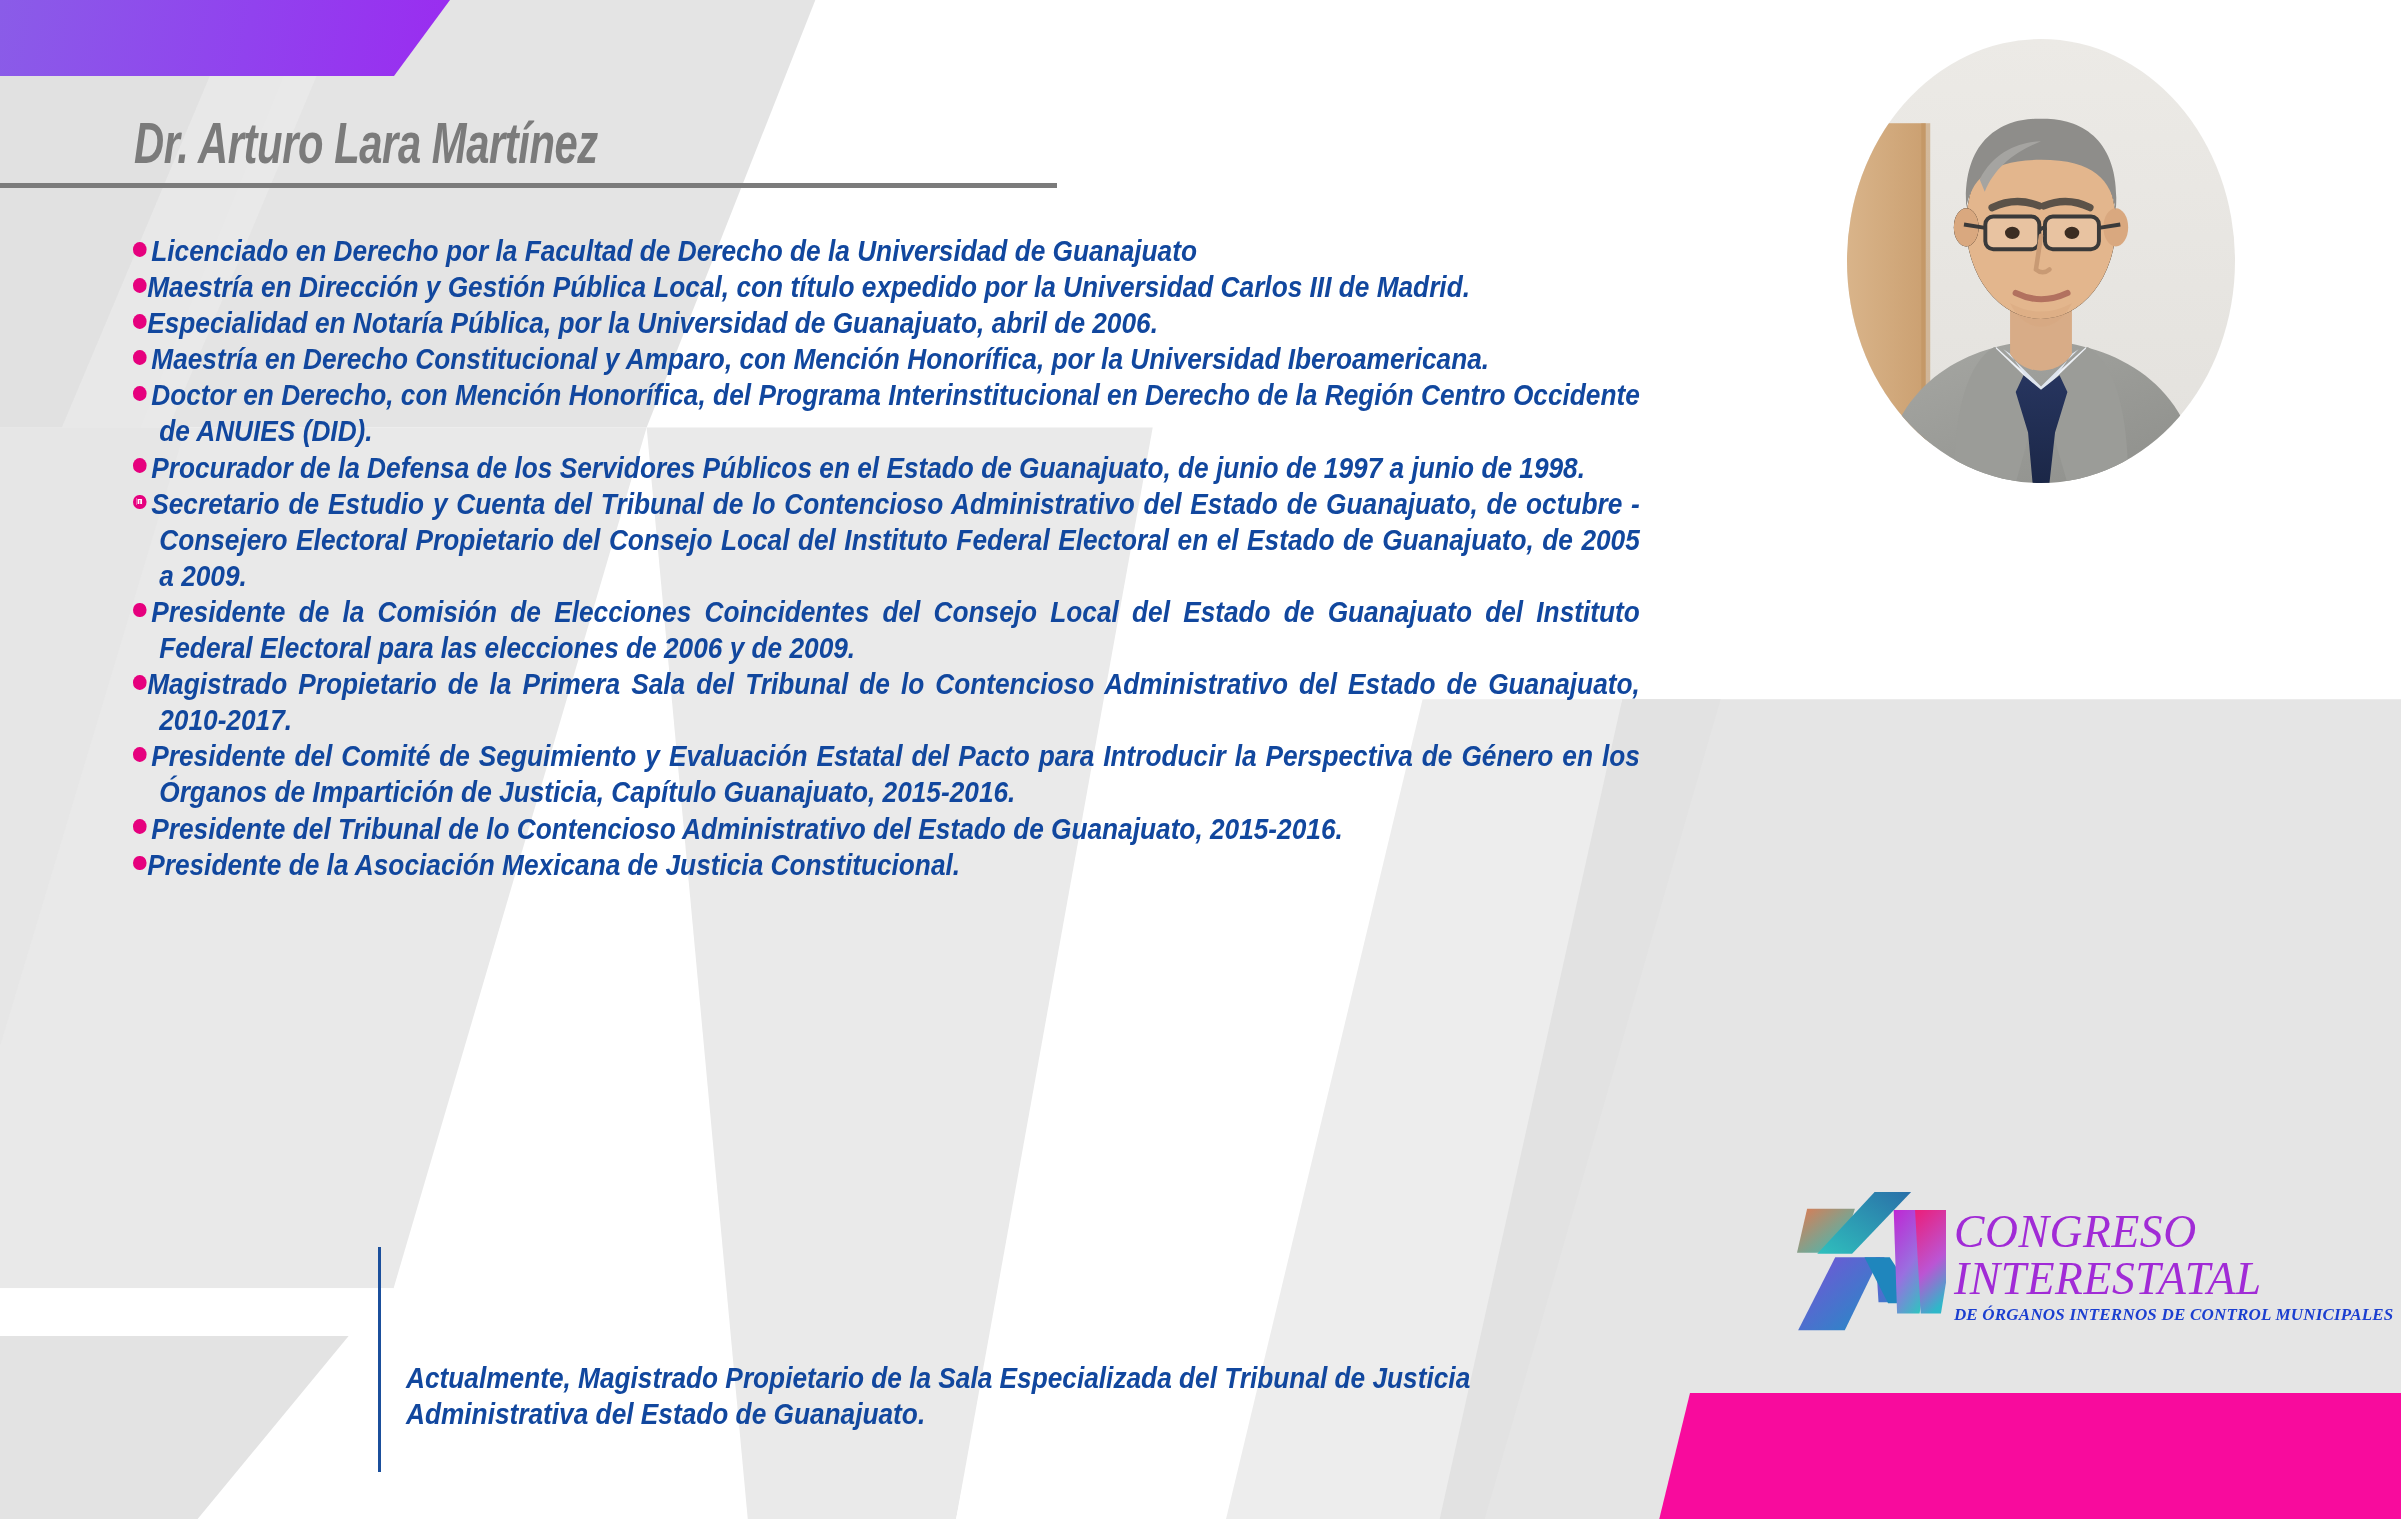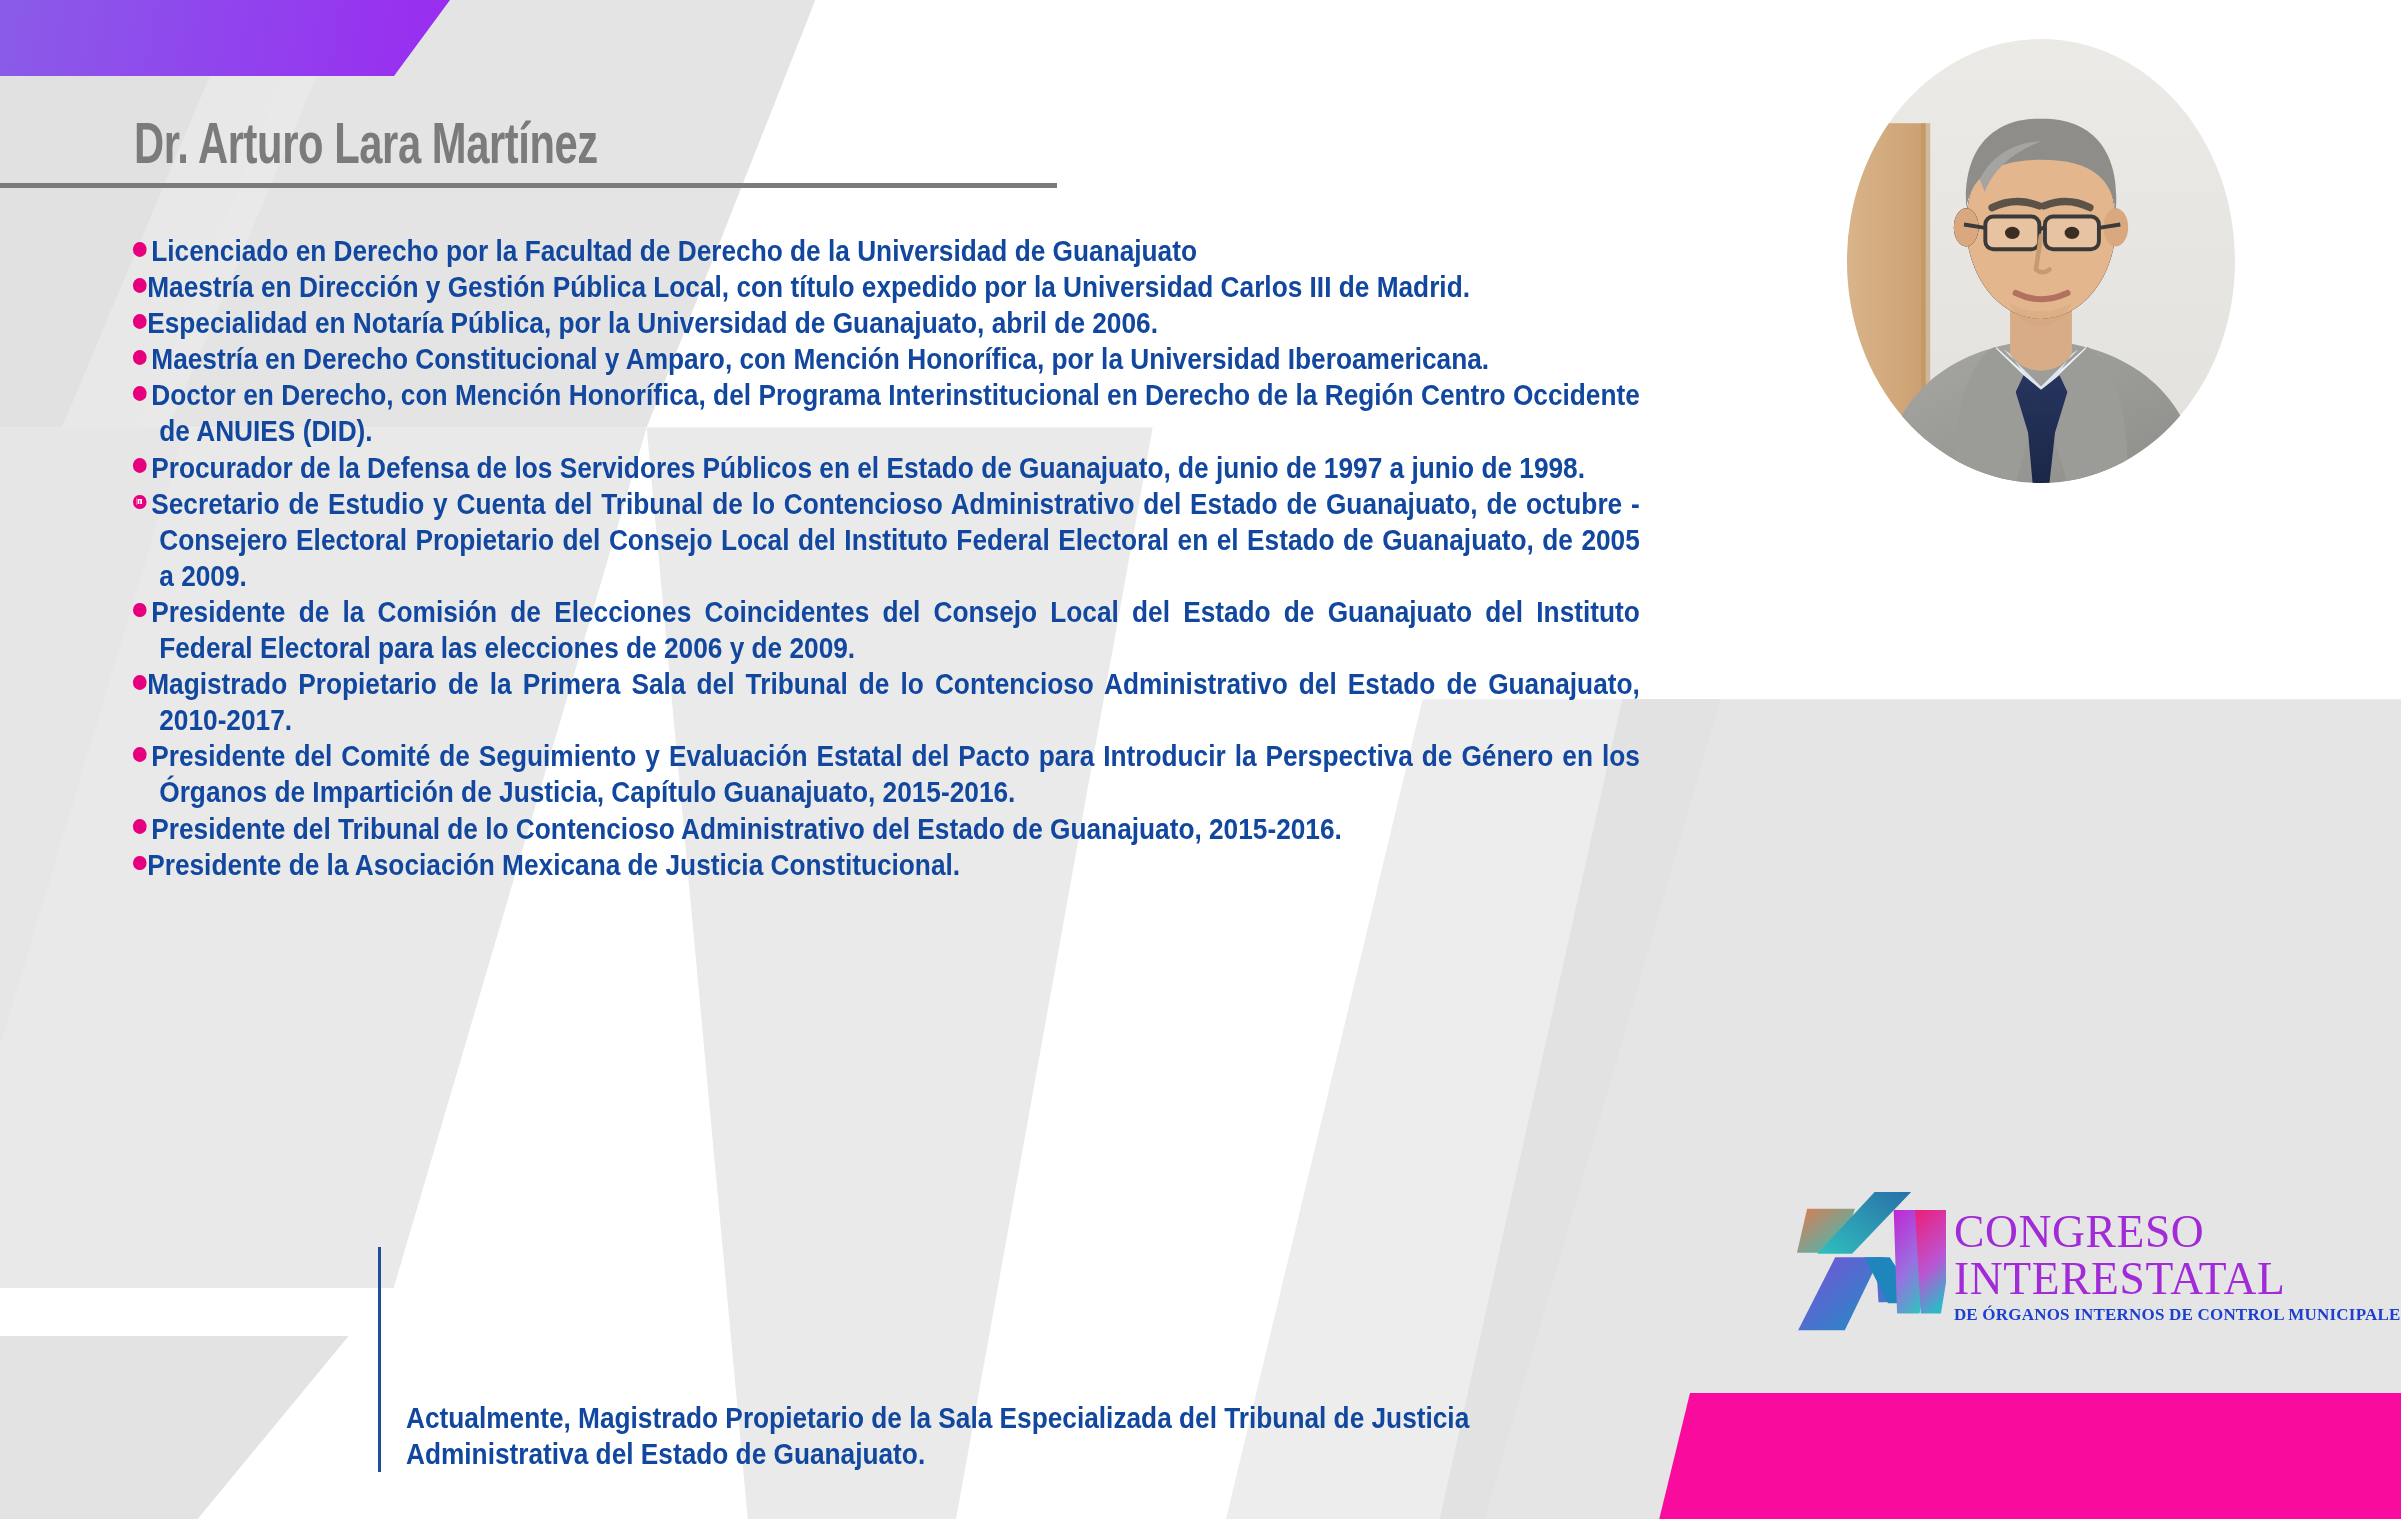--- a/index.html
+++ b/index.html
@@ -3,20 +3,21 @@
 <meta charset="utf-8">
 <style>
   html,body{margin:0;padding:0;background:#fff;}
   *{box-sizing:border-box;}
   .slide{
     position:relative;
     width:2401px;height:1520px;
     background:#ffffff;
     overflow:hidden;
     font-family:"Liberation Sans", sans-serif;
+    font-style:italic;
   }
 
   
   .bg{position:absolute;inset:0;overflow:hidden;}
   .bg svg{position:absolute;inset:0;width:100%;height:100%;display:block;}
 
   
   .purple-ribbon{
     position:absolute;left:0;top:0;width:450px;height:76px;
     background:linear-gradient(100deg,#8A5CE8 0%, #9142EE 55%, #9A2CF0 100%);
@@ -96,21 +97,21 @@
   }
   .dot.marker::before{
     content:"";
     position:absolute;left:6.7px;top:5px;width:1.1px;height:4.5px;
     background:#E6007E;z-index:2;
   }
 
   
   .footnote-wrap{
     position:absolute;left:378px;top:1247px;
-    display:flex;align-items:flex-end;
+    display:flex;align-items:center;
   }
   .footnote-rule{
     width:2.8px;height:225px;background:#1B4F9C;margin-right:25px;flex:none;
   }
   .footnote{
     color:#11479E;
     font-family:"Liberation Sans Narrow","Liberation Sans",sans-serif;
     font-weight:bold;
     font-size:29px;
     line-height:1.25;

